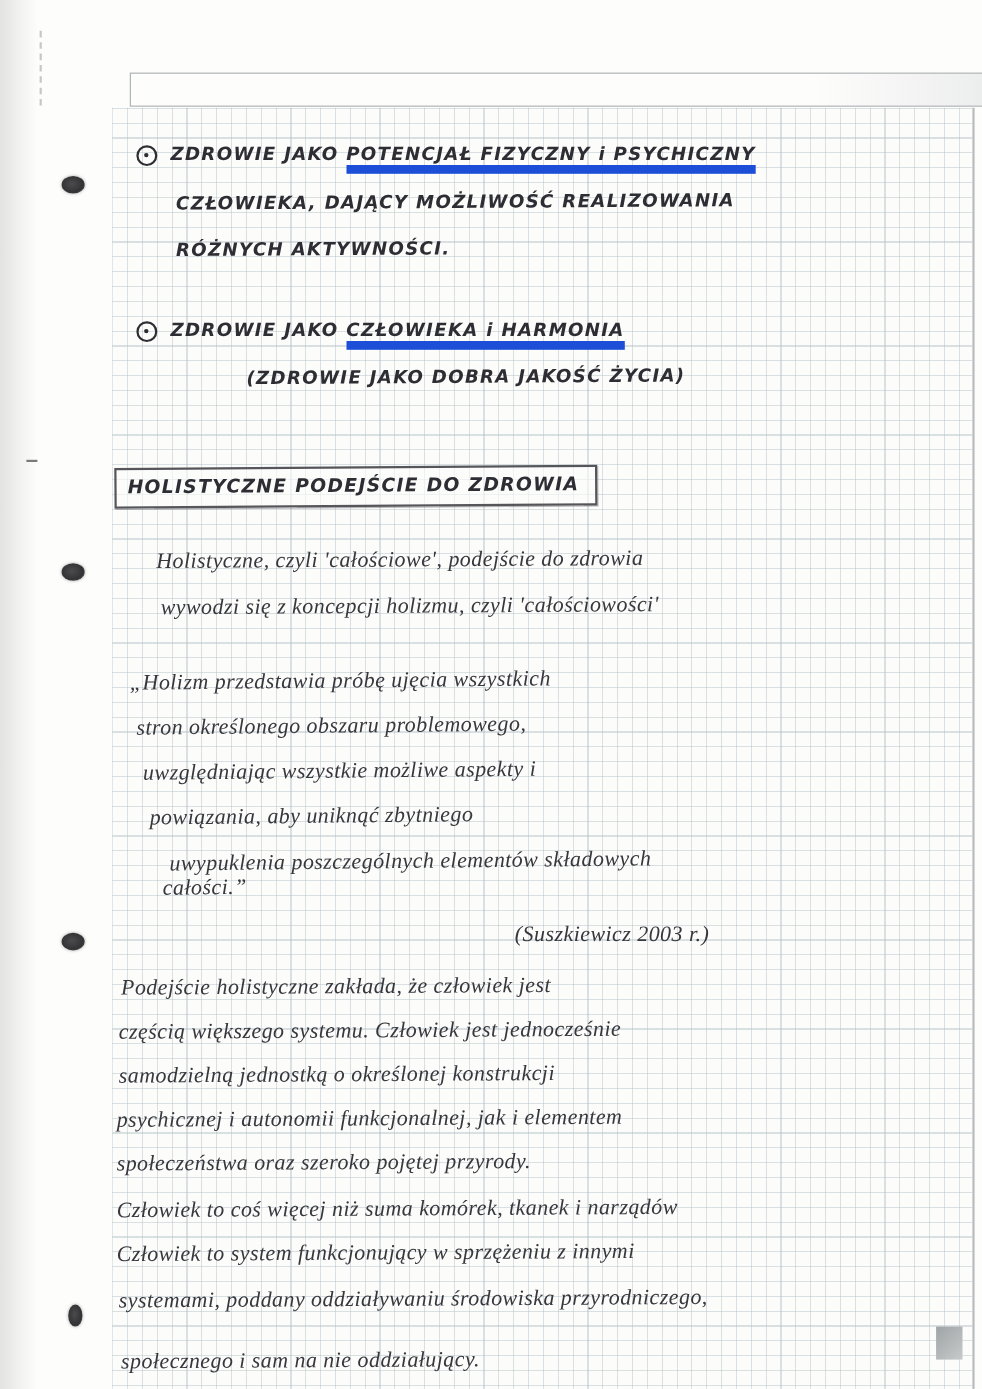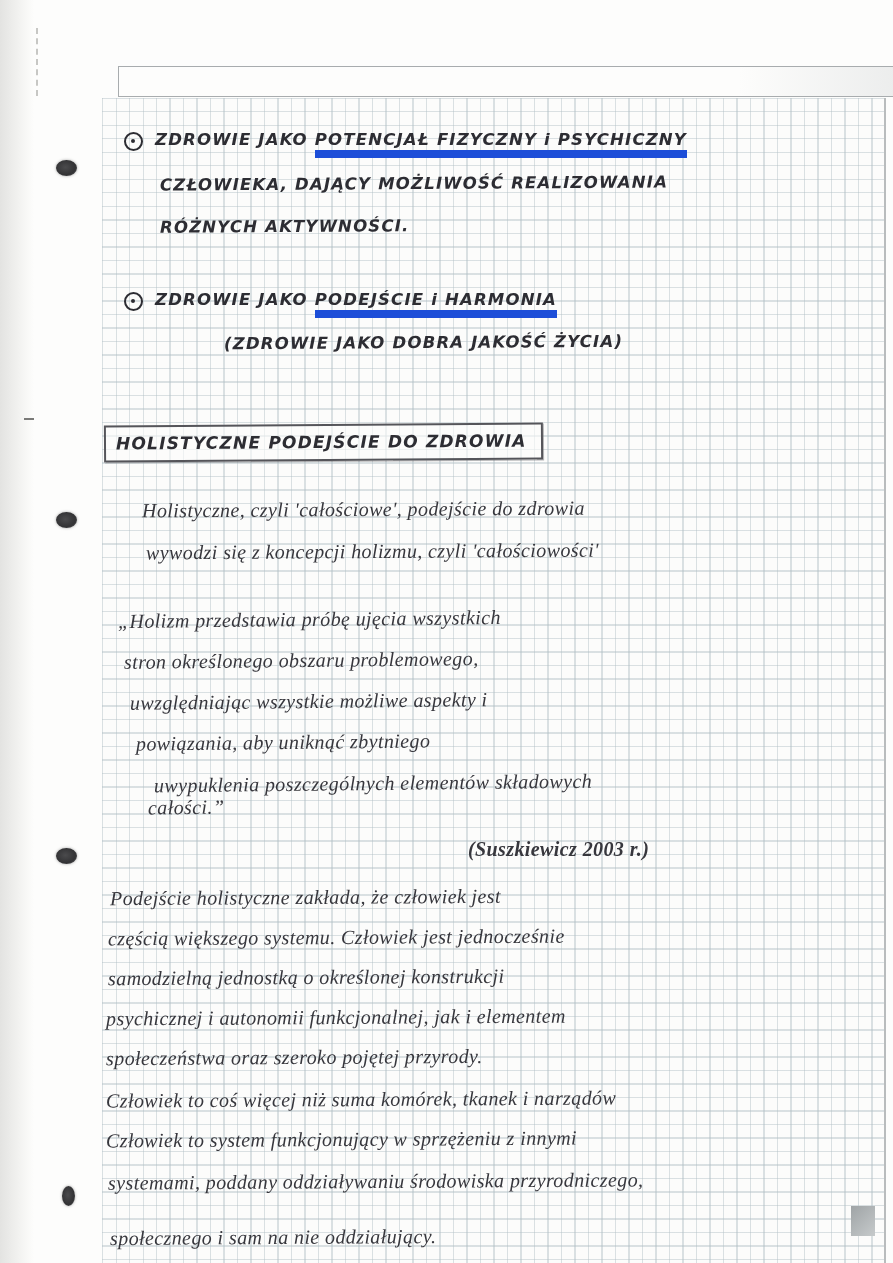--- a/index.html
+++ b/index.html
@@ -108,38 +108,38 @@
   <div class="grid-area"></div>
   <div class="header-box"></div>
 
   <div class="abs" style="left:124px;top:130px;">
     <span class="bullet-glyph"></span><span class="caps tilt-a"><span>ZDROWIE JAKO </span><span class="u">POTENCJAŁ FIZYCZNY i PSYCHICZNY</span></span>
   </div>
   <div class="abs caps tilt-a" style="left:160px;top:174px;">CZŁOWIEKA, DAJĄCY MOŻLIWOŚĆ REALIZOWANIA</div>
   <div class="abs caps tilt-a" style="left:160px;top:217px;">RÓŻNYCH AKTYWNOŚCI.</div>
 
   <div class="abs" style="left:124px;top:290px;">
-    <span class="bullet-glyph"></span><span class="caps tilt-a"><span>ZDROWIE JAKO </span><span class="u">PODEJŚCIE i HARMONIA</span></span>
+    <span class="bullet-glyph"></span><span class="caps tilt-a"><span>ZDROWIE JAKO </span><span class="u">CZŁOWIEKA i HARMONIA</span></span>
   </div>
   <div class="abs caps tilt-a" style="left:224px;top:333px;">(ZDROWIE JAKO DOBRA JAKOŚĆ ŻYCIA)</div>
 
   <div class="section-box">
     <span class="caps" style="font-size:17px;">HOLISTYCZNE PODEJŚCIE DO ZDROWIA</span>
   </div>
 
   <div class="abs hand tilt-a" style="left:142px;top:498px;">Holistyczne, czyli 'całościowe', podejście do zdrowia</div>
   <div class="abs hand tilt-a" style="left:146px;top:540px;">wywodzi się z koncepcji holizmu, czyli 'całościowości'</div>
 
   <div class="abs hand tilt-b" style="left:118px;top:608px;">„Holizm przedstawia próbę ujęcia wszystkich</div>
   <div class="abs hand tilt-b" style="left:124px;top:649px;">stron określonego obszaru problemowego,</div>
   <div class="abs hand tilt-b" style="left:130px;top:690px;">uwzględniając wszystkie możliwe aspekty i</div>
   <div class="abs hand tilt-b" style="left:136px;top:731px;">powiązania, aby uniknąć zbytniego</div>
   <div class="abs hand tilt-b" style="left:154px;top:772px;">uwypuklenia poszczególnych elementów składowych</div>
   <div class="abs hand tilt-b" style="left:148px;top:796px;text-align:right;">całości.”</div>
-  <div class="abs hand" style="left:468px;top:838px;font-weight:bold;">(Suszkiewicz 2003 r.)</div>
+  <div class="abs hand" style="left:468px;top:838px;">(Suszkiewicz 2003 r.)</div>
 
   <div class="abs hand tilt-a" style="left:110px;top:886px;">Podejście holistyczne zakłada, że człowiek jest</div>
   <div class="abs hand tilt-a" style="left:108px;top:926px;">częścią większego systemu. Człowiek jest jednocześnie</div>
   <div class="abs hand tilt-a" style="left:108px;top:966px;">samodzielną jednostką o określonej konstrukcji</div>
   <div class="abs hand tilt-a" style="left:106px;top:1006px;">psychicznej i autonomii funkcjonalnej, jak i elementem</div>
   <div class="abs hand tilt-a" style="left:106px;top:1046px;">społeczeństwa oraz szeroko pojętej przyrody.</div>
   <div class="abs hand tilt-a" style="left:106px;top:1088px;">Człowiek to coś więcej niż suma komórek, tkanek i narządów</div>
   <div class="abs hand tilt-a" style="left:106px;top:1128px;">Człowiek to system funkcjonujący w sprzężeniu z innymi</div>
   <div class="abs hand tilt-a" style="left:108px;top:1170px;">systemami, poddany oddziaływaniu środowiska przyrodniczego,</div>
   <div class="abs hand tilt-a" style="left:110px;top:1226px;">społecznego i sam na nie oddziałujący.</div>

